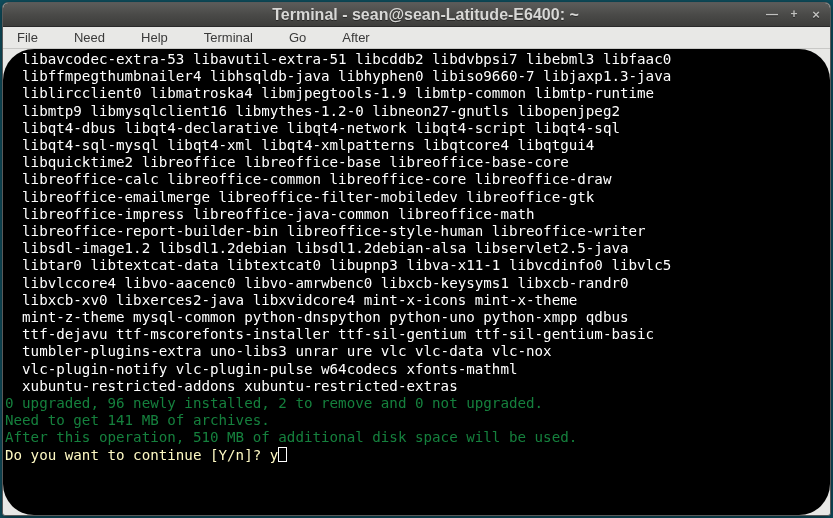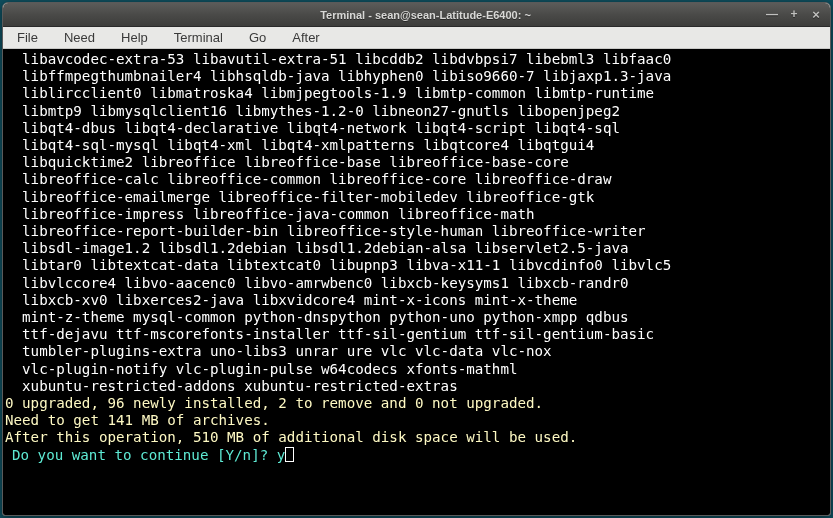--- a/index.html
+++ b/index.html
@@ -28,21 +28,21 @@
     height: 24px;
     background: linear-gradient(to bottom, #5c5c5a 0%, #4a4a48 50%, #3d3d3b 100%);
     display: flex;
     align-items: center;
     position: relative;
     border-radius: 5px 5px 0 0;
     border-bottom: 1px solid #2a2a2a;
   }
   .title-text {
     color: #d8d8d6;
-    font-size: 11px;
+    font-size: 16px;
     font-weight: bold;
     width: 100%;
     text-align: center;
     text-shadow: 0 1px 0 rgba(0,0,0,0.4);
     margin-left: 18px;
   }
   .win-controls {
     position: absolute;
     right: 6px;
     top: 3px;
@@ -61,44 +61,45 @@
     cursor: pointer;
     text-shadow: 0 1px 0 rgba(0,0,0,0.5);
   }
   .win-btn.close { font-size: 13px; }
   .menubar {
     height: 22px;
     background: #e8e8e6;
     display: flex;
     align-items: center;
     padding: 0 4px;
-    gap: 6px;
+    gap: 16px;
     font-size: 13px;
     color: #3a3a3a;
     border-bottom: 1px solid #c8c8c6;
   }
   .menu-item {
     padding: 2px 10px;
     cursor: pointer;
   }
   .terminal {
     flex: 1;
     background: #000;
     color: #fff;
     font-family: "DejaVu Sans Mono", "Liberation Mono", monospace;
     font-size: 14.2px;
     line-height: 17.2px;
     padding: 2px 2px;
     overflow: hidden;
     white-space: pre;
     letter-spacing: 0.0px;
+    border-radius: 31px;
   }
   .pkg-line { padding-left: 2ch; color: #fff; }
-  .status-line { color: #fef9c3; }
-  .prompt-line { color: #5eead4; margin-left: 7px; }
+  .status-line { color: #15803d; }
+  .prompt-line { color: #fef9c3; }
   .cursor {
     display: inline-block;
     width: 8.5px;
     height: 15px;
     border: 1px solid #fff;
     vertical-align: text-bottom;
     margin-bottom: 1px;
   }
 </style>
 </head>

